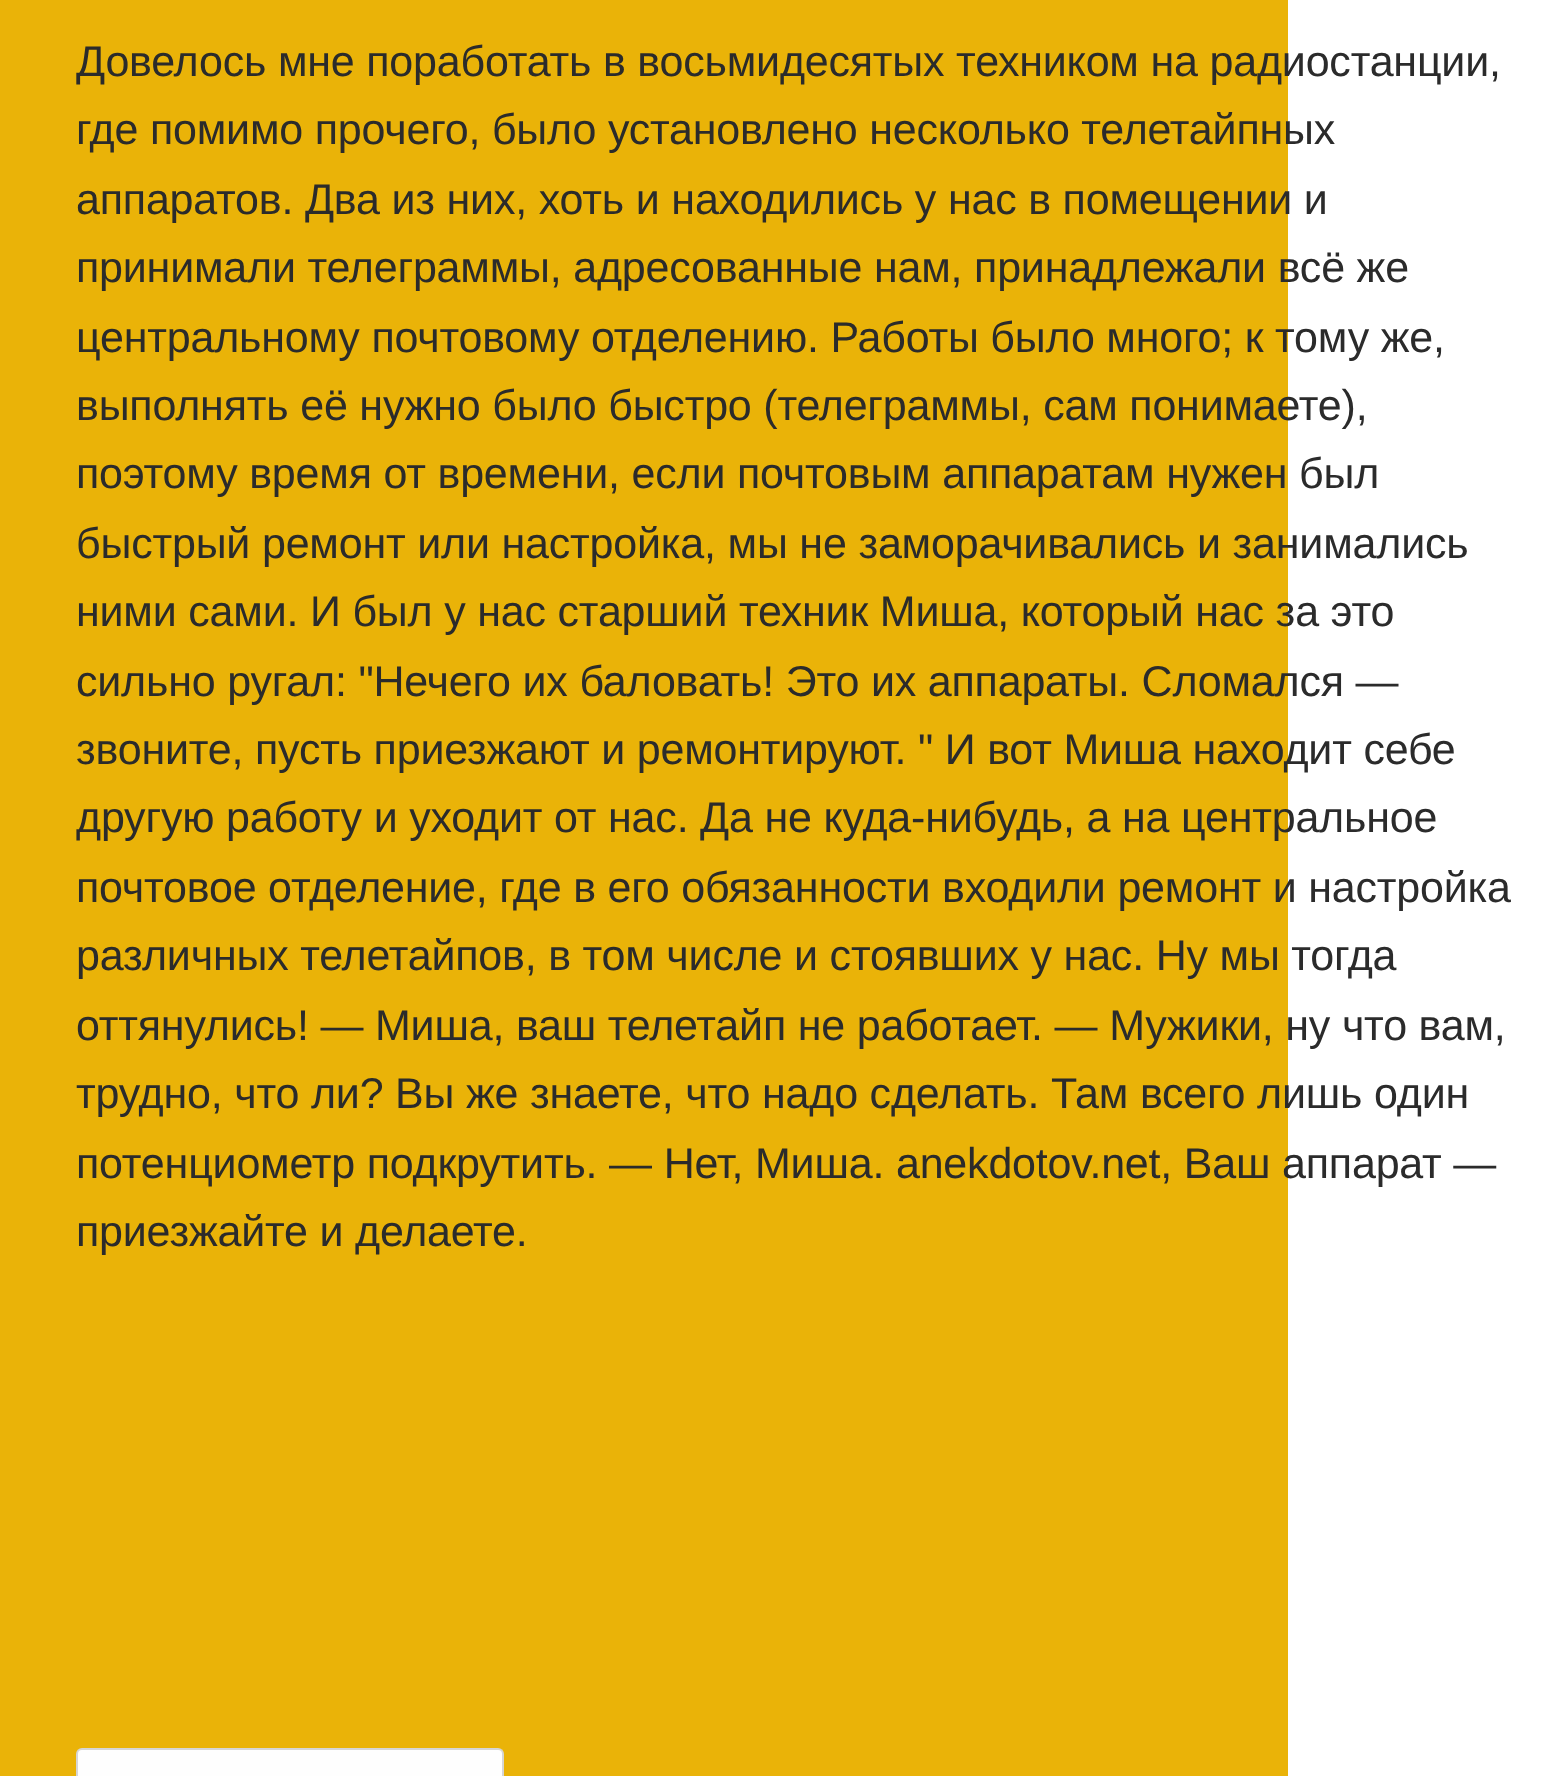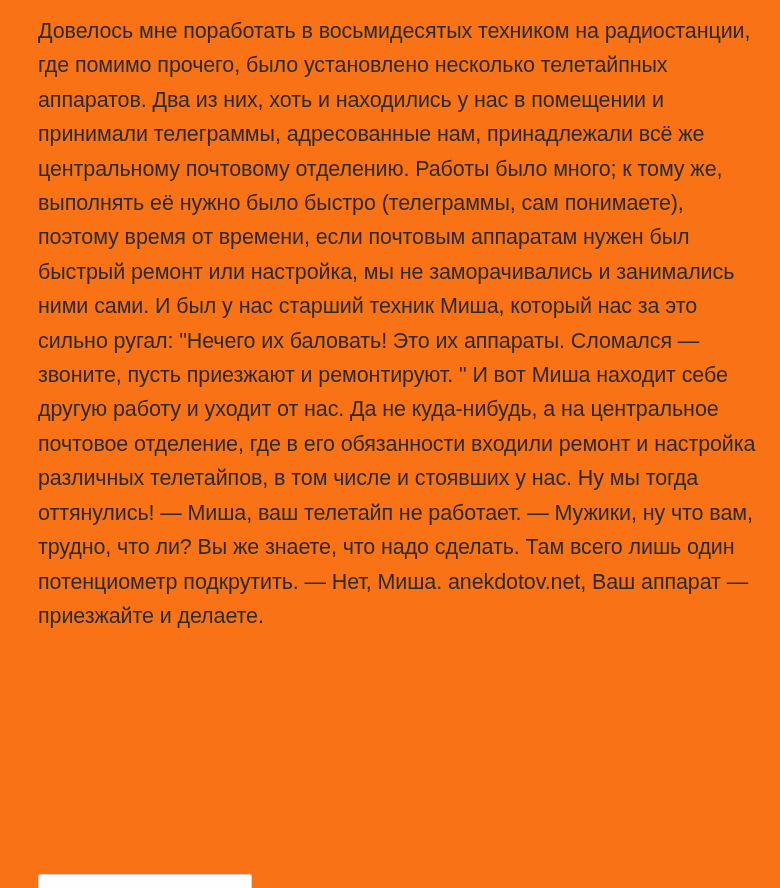--- a/index.html
+++ b/index.html
@@ -9,23 +9,23 @@
   }
   body {
     width: 780px;
     height: 888px;
     font-family: "Liberation Sans", sans-serif;
     color: #272727;
     overflow: hidden;
   }
   .page {
     position: relative;
-    width: 780px;
+    width: 644px;
     height: 888px;
-    background: #f97316;
+    background: #eab308;
     box-sizing: border-box;
   }
   .story {
     position: absolute;
     left: 38px;
     top: 14px;
     width: 726px;
     font-size: 21.5px;
     line-height: 34.4px;
     letter-spacing: -0.1px;

